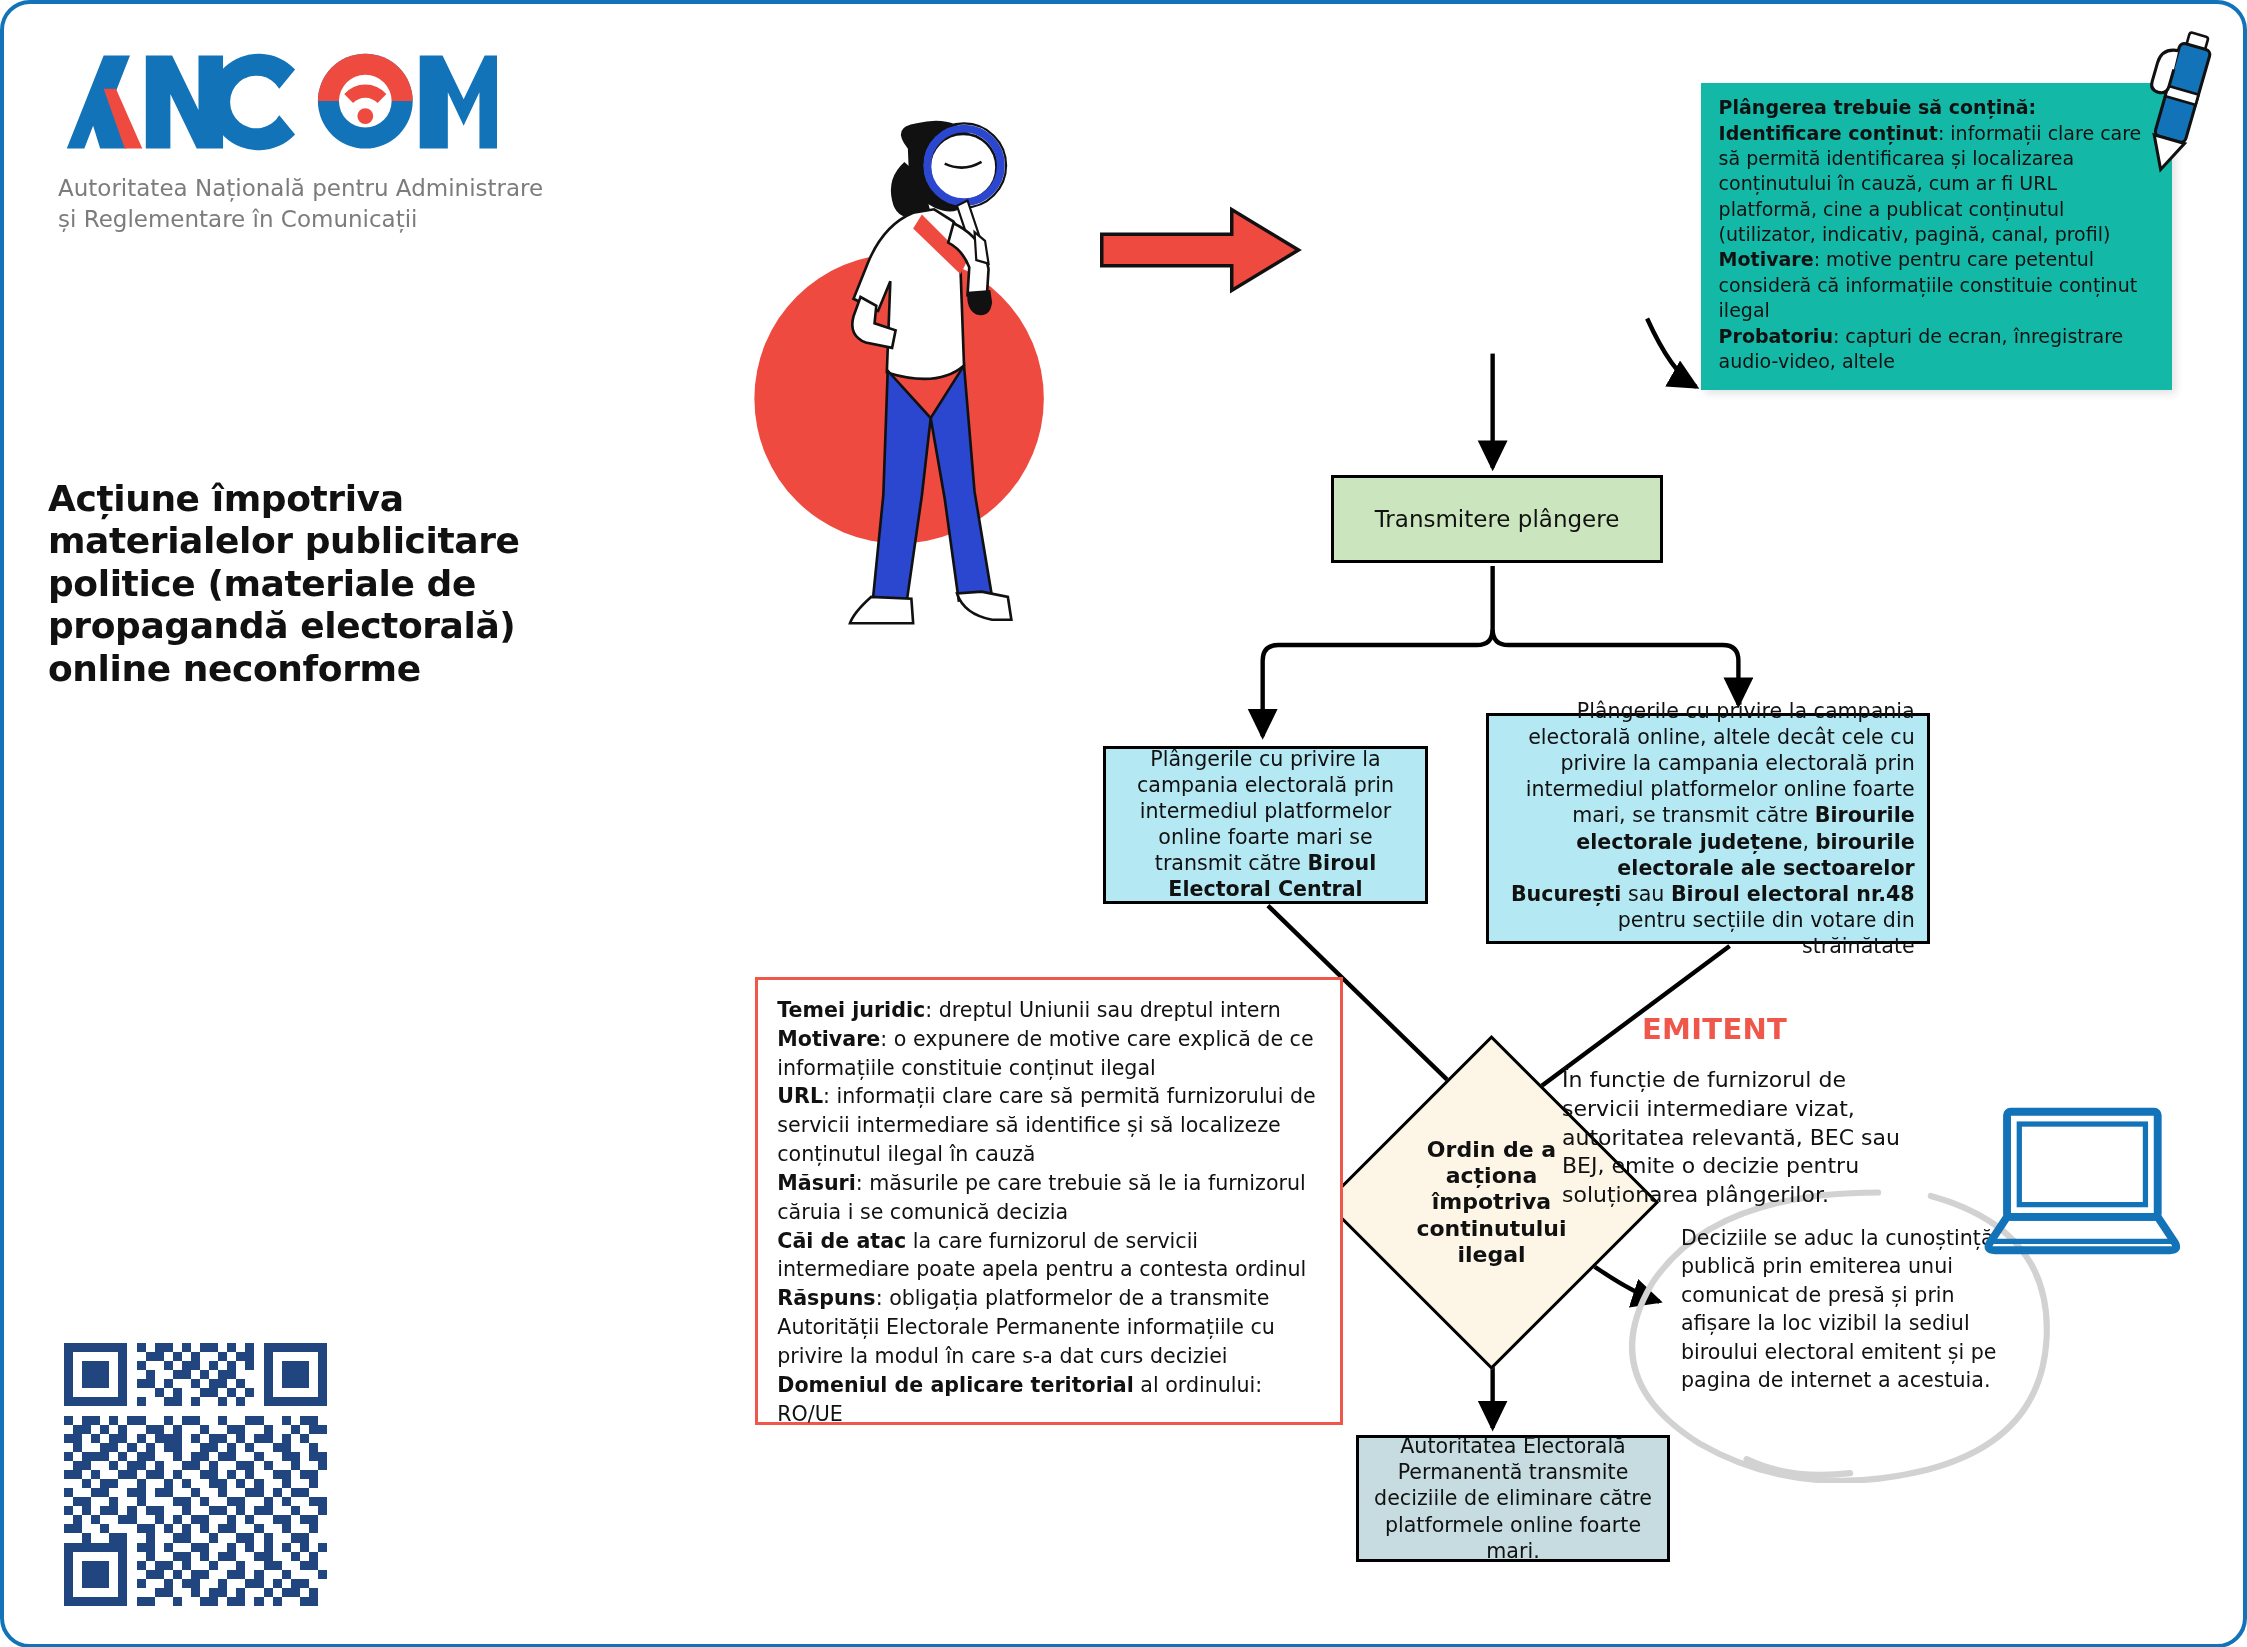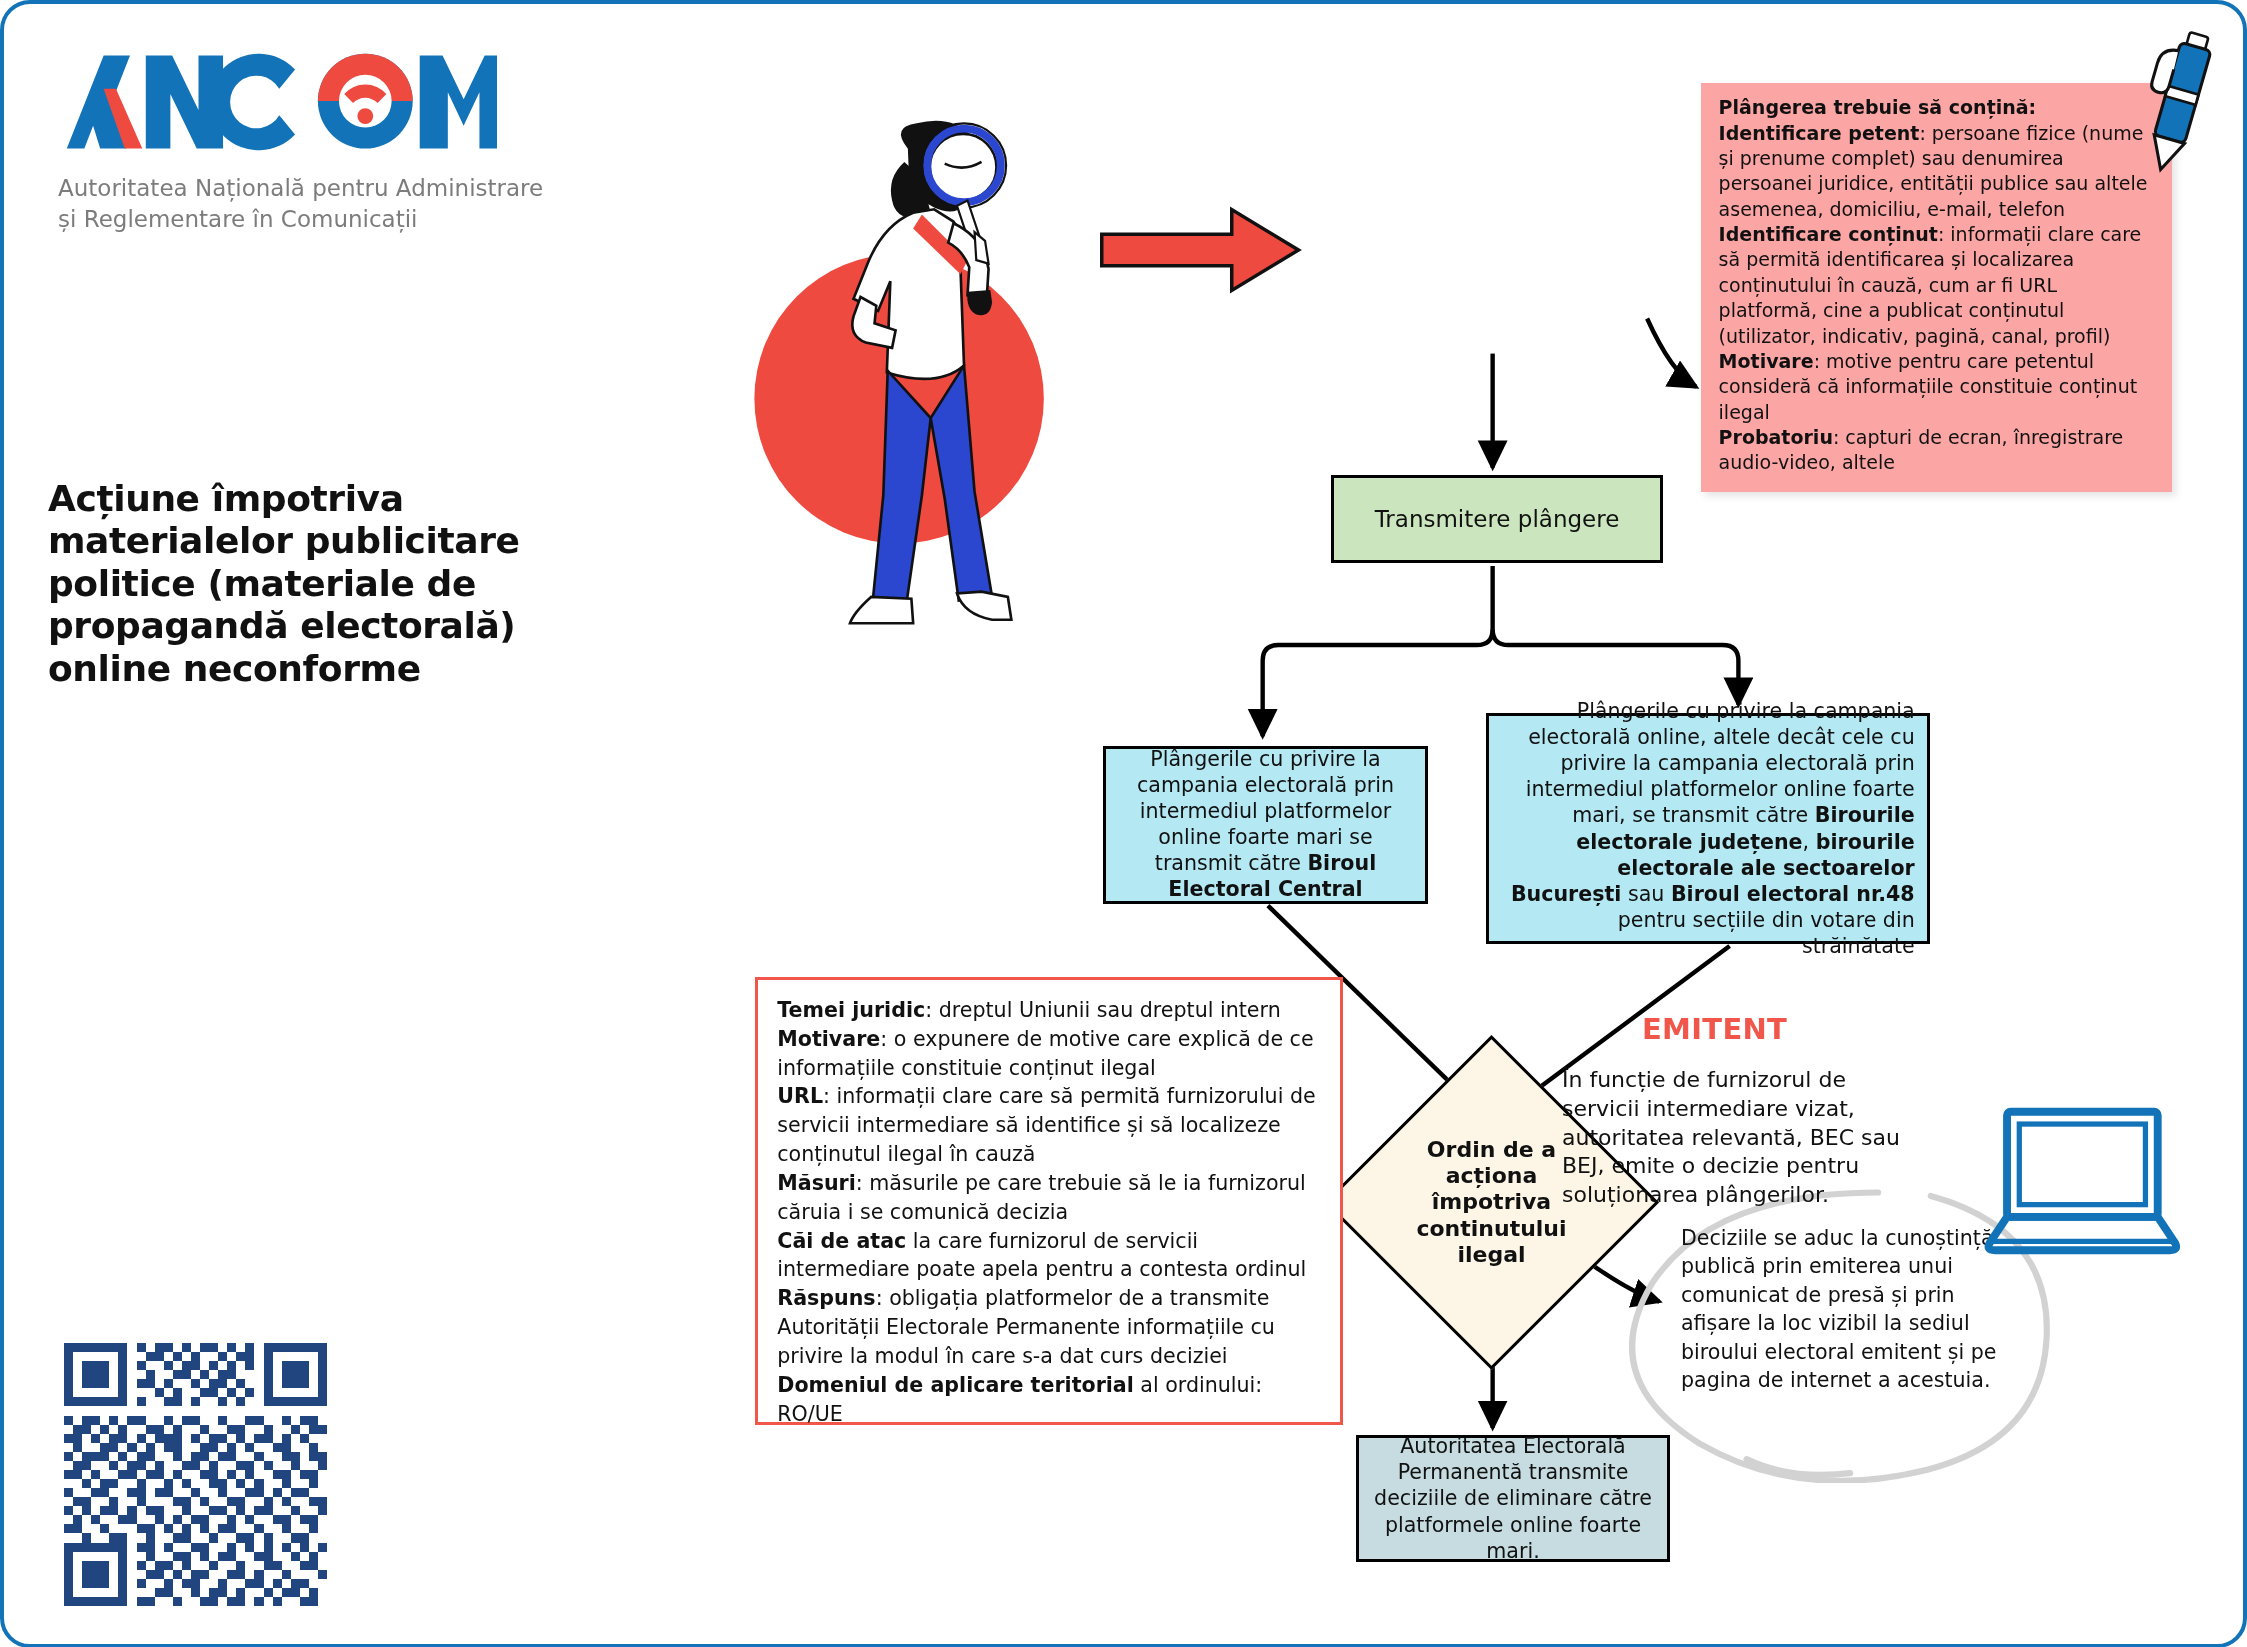--- a/index.html
+++ b/index.html
@@ -47,21 +47,21 @@
     border:4.4px solid #000; border-radius:50%; background:#fff;
     display:flex; align-items:center; justify-content:center; text-align:center;
     padding:0 30px;
     font-size:24px; line-height:1.28; font-weight:bold; color:#111;
     z-index:4;
   }
 
   
   #pink-note {
     position:absolute; left:1697px; top:79px; width:471px; min-height:300px;
-    background:#fca5a5; padding:12.3px 17.6px 16px 17.6px;
+    background:#14b8a6; padding:12.3px 17.6px 16px 17.6px;
     font-size:19px; line-height:1.335; color:#111;
     box-shadow:3.5px 4.4px 8px rgba(0,0,0,0.11);
     z-index:3;
   }
   #pink-note b { font-weight:bold; }
 
   
   #pen { position:absolute; left:2124px; top:19.3px; width:114px; height:162px; z-index:6;}
 
   
@@ -469,21 +469,20 @@
 
   <div id="red-arrow">
     <svg width="202" height="88" viewBox="0 0 230 100">
       <path d="M2,32 L150,32 L150,4 L226,50 L150,96 L150,68 L2,68 Z" fill="#ef4a3f" stroke="#111" stroke-width="4" stroke-linejoin="miter"></path>
     </svg>
   </div>
 
 
   <div id="pink-note">
     <div><b>Plângerea trebuie să conțină:</b></div>
-    <div><b>Identificare petent</b><span>: persoane fizice (nume și prenume complet) sau denumirea persoanei juridice, entității publice sau altele asemenea, domiciliu, e-mail, telefon</span></div>
     <div><b>Identificare conținut</b><span>: informații clare care să permită identificarea și localizarea conținutului în cauză, cum ar fi URL platformă, cine a publicat conținutul (utilizator, indicativ, pagină, canal, profil)</span></div>
     <div><b>Motivare</b><span>: motive pentru care petentul consideră că informațiile constituie conținut ilegal</span></div>
     <div><b>Probatoriu</b><span>: capturi de ecran, înregistrare audio-video, altele</span></div>
   </div>
 
   <div id="pen">
     <svg width="114" height="162" viewBox="0 0 130 185">
       <g transform="rotate(16 65 92)">
         <rect x="48" y="12" width="22" height="16" rx="3" fill="#fff" stroke="#111" stroke-width="3"></rect>
         <rect x="41" y="26" width="36" height="110" rx="6" fill="#1273b8" stroke="#111" stroke-width="3.5"></rect>

